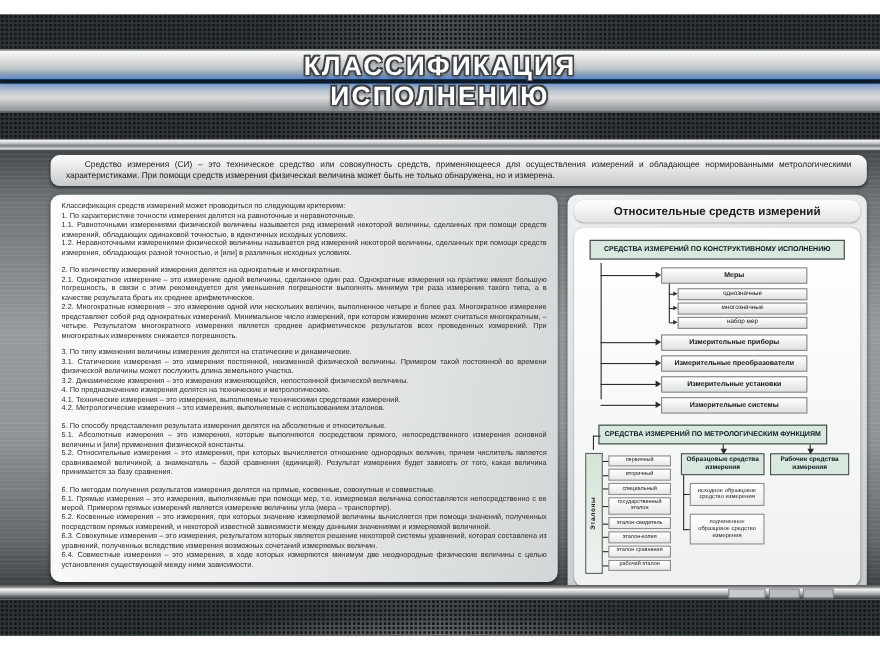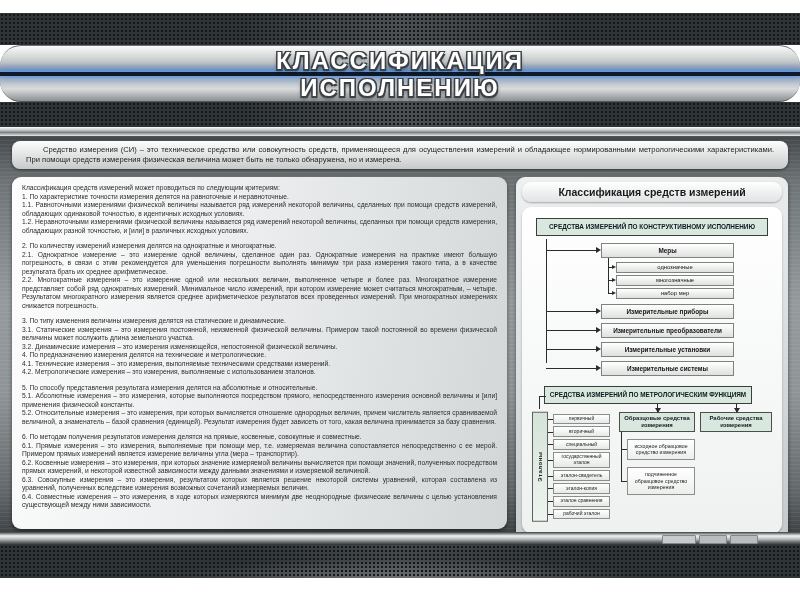--- a/index.html
+++ b/index.html
@@ -16,39 +16,39 @@
   .band-b{height:25px;}
   .band-c{height:33px;background-image:
       radial-gradient(circle,#141719 1.1px, rgba(0,0,0,0) 1.4px),
       radial-gradient(ellipse at 50% 115%, rgba(255,255,255,.28), rgba(255,255,255,0) 45%),
       linear-gradient(90deg, rgba(255,255,255,0) 30%, rgba(255,255,255,.1) 50%, rgba(255,255,255,0) 72%);
     background-size:4px 4px,100% 100%,100% 100%;}
 
   
   .title-band{position:relative;height:57px;
     background:linear-gradient(180deg,#fafafa 0%,#c2c6c7 30%,#85898b 48%,#b9bdbe 60%,#d9dbdc 78%,#8d9193 100%);
-    border-top:1px solid #6a6e70;border-bottom:1px solid #54585a;box-sizing:border-box;border-radius:21px;}
+    border-top:1px solid #6a6e70;border-bottom:1px solid #54585a;box-sizing:border-box;}
   .blue-line{position:absolute;left:0;right:0;top:25px;height:4px;background:#0d1b2b;
     border-top:1px solid #5a9bf0;box-shadow:0 0 8px 2px rgba(74,140,240,.8);}
   .title{position:absolute;left:0;right:0;top:1px;z-index:2;text-align:center;
     font-weight:bold;font-size:24px;line-height:27px;letter-spacing:2px;color:#ffffff;
     text-shadow:-1.5px -1.5px 0 #3c4144,1.5px -1.5px 0 #3c4144,-1.5px 1.5px 0 #3c4144,1.5px 1.5px 0 #3c4144,0 3px 4px rgba(0,0,0,.55);}
 
   
   .metal-strip{height:9px;background:linear-gradient(180deg,#fdfdfd,#c3c6c7 35%,#7c8183 60%,#e8eaea);}
   .metal-strip.bottom{height:13px;position:relative;background:linear-gradient(180deg,#3a3e40 0%,#f2f3f3 30%,#b8bcbd 55%,#707577 75%,#2c2f31 100%);}
   .footer-logo{position:absolute;right:42px;top:3px;display:flex;gap:3px;}
   .footer-logo i{display:block;width:26px;height:7px;background:#b9bdbf;border:1px solid #83878a;border-radius:1px;}
   .footer-logo i:first-child{width:32px;background:#c7cbcd;}
 
   
   .main{height:396px;overflow:hidden;
     background:
       repeating-linear-gradient(180deg, rgba(255,255,255,.06) 0 1px, rgba(0,0,0,0) 1px 4px),
-      linear-gradient(180deg,#44484b 0%,#6f7577 12%,#959b9d 42%,#8f9597 65%,#62686a 90%,#3f4346 100%);}
+      linear-gradient(180deg,#44484b 0%,#6f7577 12%,#959b9d 42%,#8f9597 65%,#62686a 90%,#3f4346 100%); padding-left: 34px;}
   .intro{margin:5px 12px 0;border-radius:8px;background:linear-gradient(180deg,#fdfdfd,#c7cacb);
     box-shadow:0 1px 3px rgba(0,0,0,.5);padding:4px 14px 5px;}
   .intro p{margin:0;font-size:7.6px;line-height:9.6px;color:#222;text-indent:17px;text-align:justify;}
 
   .content{display:flex;gap:9px;padding:0 12px;margin-top:8px;align-items:flex-start;}
 
   
   .left-panel{width:502px;box-sizing:border-box;height:352px;border-radius:9px;padding:7px 10px;
     background:linear-gradient(100deg,#fdfdfd 0%,#ebedee 45%,#d2d6d7 100%);
     box-shadow:0 2px 4px rgba(0,0,0,.45);overflow:hidden;}
@@ -170,21 +170,21 @@
               <p>6. По методам получения результатов измерения делятся на прямые, косвенные, совокупные и совместные.</p>
               <p>6.1. Прямые измерения – это измерения, выполняемые при помощи мер, т.е. измеряемая величина сопоставляется непосредственно с ее мерой. Примером прямых измерений является измерение величины угла (мера – транспортир).</p>
               <p>6.2. Косвенные измерения – это измерения, при которых значение измеряемой величины вычисляется при помощи значений, полученных посредством прямых измерений, и некоторой известной зависимости между данными значениями и измеряемой величиной.</p>
               <p>6.3. Совокупные измерения – это измерения, результатом которых является решение некоторой системы уравнений, которая составлена из уравнений, полученных вследствие измерения возможных сочетаний измеряемых величин.</p>
               <p>6.4. Совместные измерения – это измерения, в ходе которых измеряются минимум две неоднородные физические величины с целью установления существующей между ними зависимости.</p>
             </div>
           </div>
       </div>
 
       <div class="right-col">
-        <div class="right-header">Классификация средств измерений</div>
+        <div class="right-header">Относительные средств измерений</div>
         <div class="card">
 
           <div class="fc1">
             <div class="fc-header">СРЕДСТВА ИЗМЕРЕНИЙ ПО КОНСТРУКТИВНОМУ ИСПОЛНЕНИЮ</div>
             <div class="fc1-body">
               <div class="fc1-trunk"></div>
             <div class="fc-row">
                   <div class="fc-box fcb-bold">Меры</div>
                 </div>
                 <div class="fc-sub">

